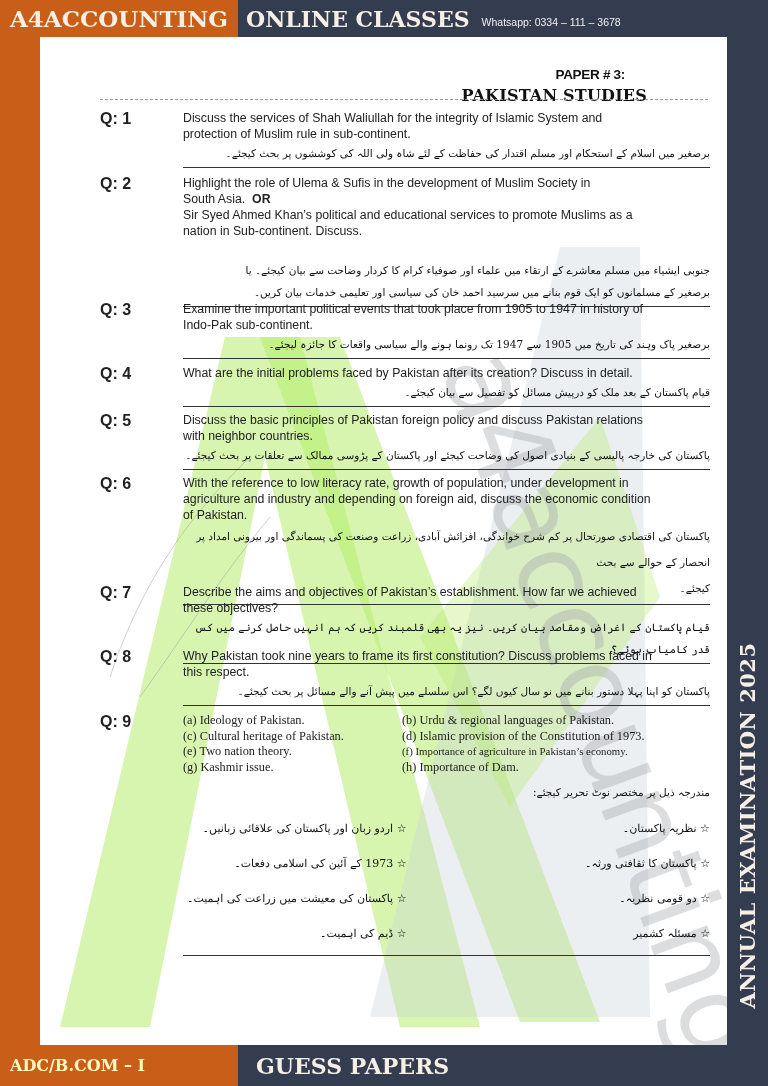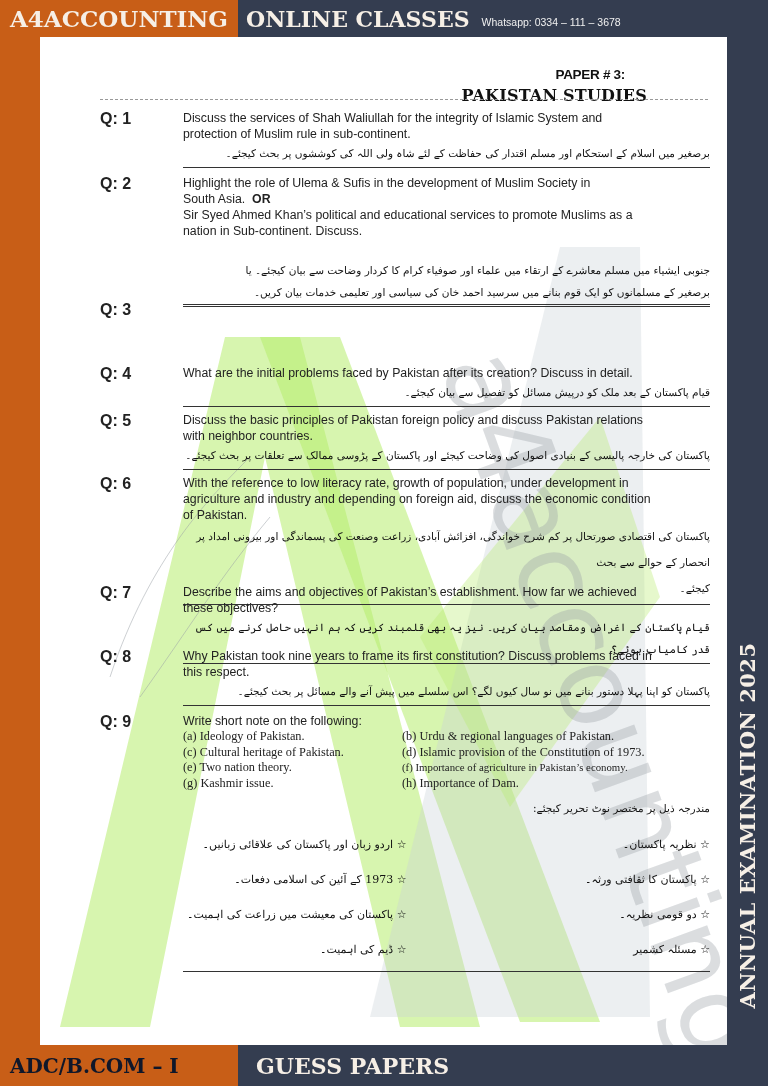--- a/index.html
+++ b/index.html
@@ -11,22 +11,22 @@
 
   .header { position: absolute; left: 0; top: 0; width: 768px; height: 37px; display: flex; }
   .header .brand { width: 238px; height: 37px; background: #c85e17; color: #f6efe6;
      font-family: "DejaVu Serif", serif; font-weight: bold; font-size: 23px; letter-spacing: 0px;
      display: flex; align-items: center; padding-left: 10px; transform-origin: left center; }
   .header .band { flex: 1; height: 37px; background: #343d50; display: flex; align-items: center; padding-left: 8px; }
   .header .band .title { font-family: "DejaVu Serif", serif; font-weight: bold; font-size: 22px; color: #f6efe6; letter-spacing: 0px; }
   .header .band .whatsapp { font-family: "Liberation Sans", sans-serif; font-size: 10.5px; color: #f0f0f0; margin-left: 12px; margin-top: 6px; }
 
   .footer { position: absolute; left: 0; top: 1045px; width: 768px; height: 41px; display: flex; }
-  .footer .course { width: 238px; background: #c85e17; color: #0f172a; font-family: "DejaVu Serif", serif; font-weight: bold;
-     font-size: 20px; display: flex; align-items: center; padding-left: 10px; }
+  .footer .course { width: 238px; background: #c85e17; color: #fef9c3; font-family: "DejaVu Serif", serif; font-weight: bold;
+     font-size: 16px; display: flex; align-items: center; padding-left: 10px; }
   .footer .kind { flex: 1; background: #343d50; color: #f6efe6; font-family: "DejaVu Serif", serif; font-weight: bold;
      font-size: 22px; display: flex; align-items: center; padding-left: 18px; }
 
   .vertical { position: absolute; left: 727px; top: 620px; width: 41px; height: 410px; display: flex; align-items: center; justify-content: center; }
   .vertical span { display: block; transform: rotate(-90deg); white-space: nowrap; font-family: "DejaVu Serif", serif; font-weight: bold;
      font-size: 21px; color: #f6efe6; letter-spacing: 0.5px; }
 
   .page { position: absolute; left: 40px; top: 37px; width: 687px; height: 1008px; background: #ffffff; overflow: hidden; }
 
   .watermark { position: absolute; left: 0; top: 0; width: 687px; height: 1008px; pointer-events: none; }
@@ -108,20 +108,25 @@
       <div class="en">Sir Syed Ahmed Khan’s political and educational services to promote Muslims as a</div>
       <div class="en">nation in Sub-continent. Discuss.</div>
       <div class="ur rtl" style="margin-top:20px;">جنوبی ایشیاء میں مسلم معاشرے کے ارتقاء میں علماء اور صوفیاء کرام کا کردار وضاحت سے بیان کیجئے۔ یا</div>
       <div class="ur rtl">برصغیر کے مسلمانوں کو ایک قوم بنانے میں سرسید احمد خان کی سیاسی اور تعلیمی خدمات بیان کریں۔</div>
     </div>
     <div class="rule"></div>
   </div>
 
   <div class="q" style="top:264px;">
     <div class="num">Q: 3</div>
+    <div class="body">
+      <div class="en">Examine the important political events that took place from 1905 to 1947 in history of</div>
+      <div class="en">Indo-Pak sub-continent.</div>
+      <div class="ur rtl">برصغیر پاک وہند کی تاریخ میں 1905 سے 1947 تک رونما ہونے والے سیاسی واقعات کا جائزہ لیجئے۔</div>
+    </div>
     <div class="rule"></div>
   </div>
 
   <div class="q" style="top:328px;">
     <div class="num">Q: 4</div>
     <div class="body">
       <div class="en">What are the initial problems faced by Pakistan after its creation? Discuss in detail.</div>
       <div class="ur rtl">قیام پاکستان کے بعد ملک کو درپیش مسائل کو تفصیل سے بیان کیجئے۔</div>
     </div>
     <div class="rule"></div>
@@ -165,21 +170,20 @@
       <div class="en">Why Pakistan took nine years to frame its first constitution? Discuss problems faced in</div>
       <div class="en">this respect.</div>
       <div class="ur rtl">پاکستان کو اپنا پہلا دستور بنانے میں نو سال کیوں لگے؟ اس سلسلے میں پیش آنے والے مسائل پر بحث کیجئے۔</div>
     </div>
     <div class="rule"></div>
   </div>
 
   <div class="q" style="top:676px;">
     <div class="num">Q: 9</div>
     <div class="body">
-      <div class="en">Write short note on the following:</div>
       <div class="opts">
         <div>(a) Ideology of Pakistan.</div>
         <div>(b) Urdu &amp; regional languages of Pakistan.</div>
         <div>(c) Cultural heritage of Pakistan.</div>
         <div>(d) Islamic provision of the Constitution of 1973.</div>
         <div>(e) Two nation theory.</div>
         <div class="small">(f) Importance of agriculture in Pakistan’s economy.</div>
         <div>(g) Kashmir issue.</div>
         <div>(h) Importance of Dam.</div>
       </div>

